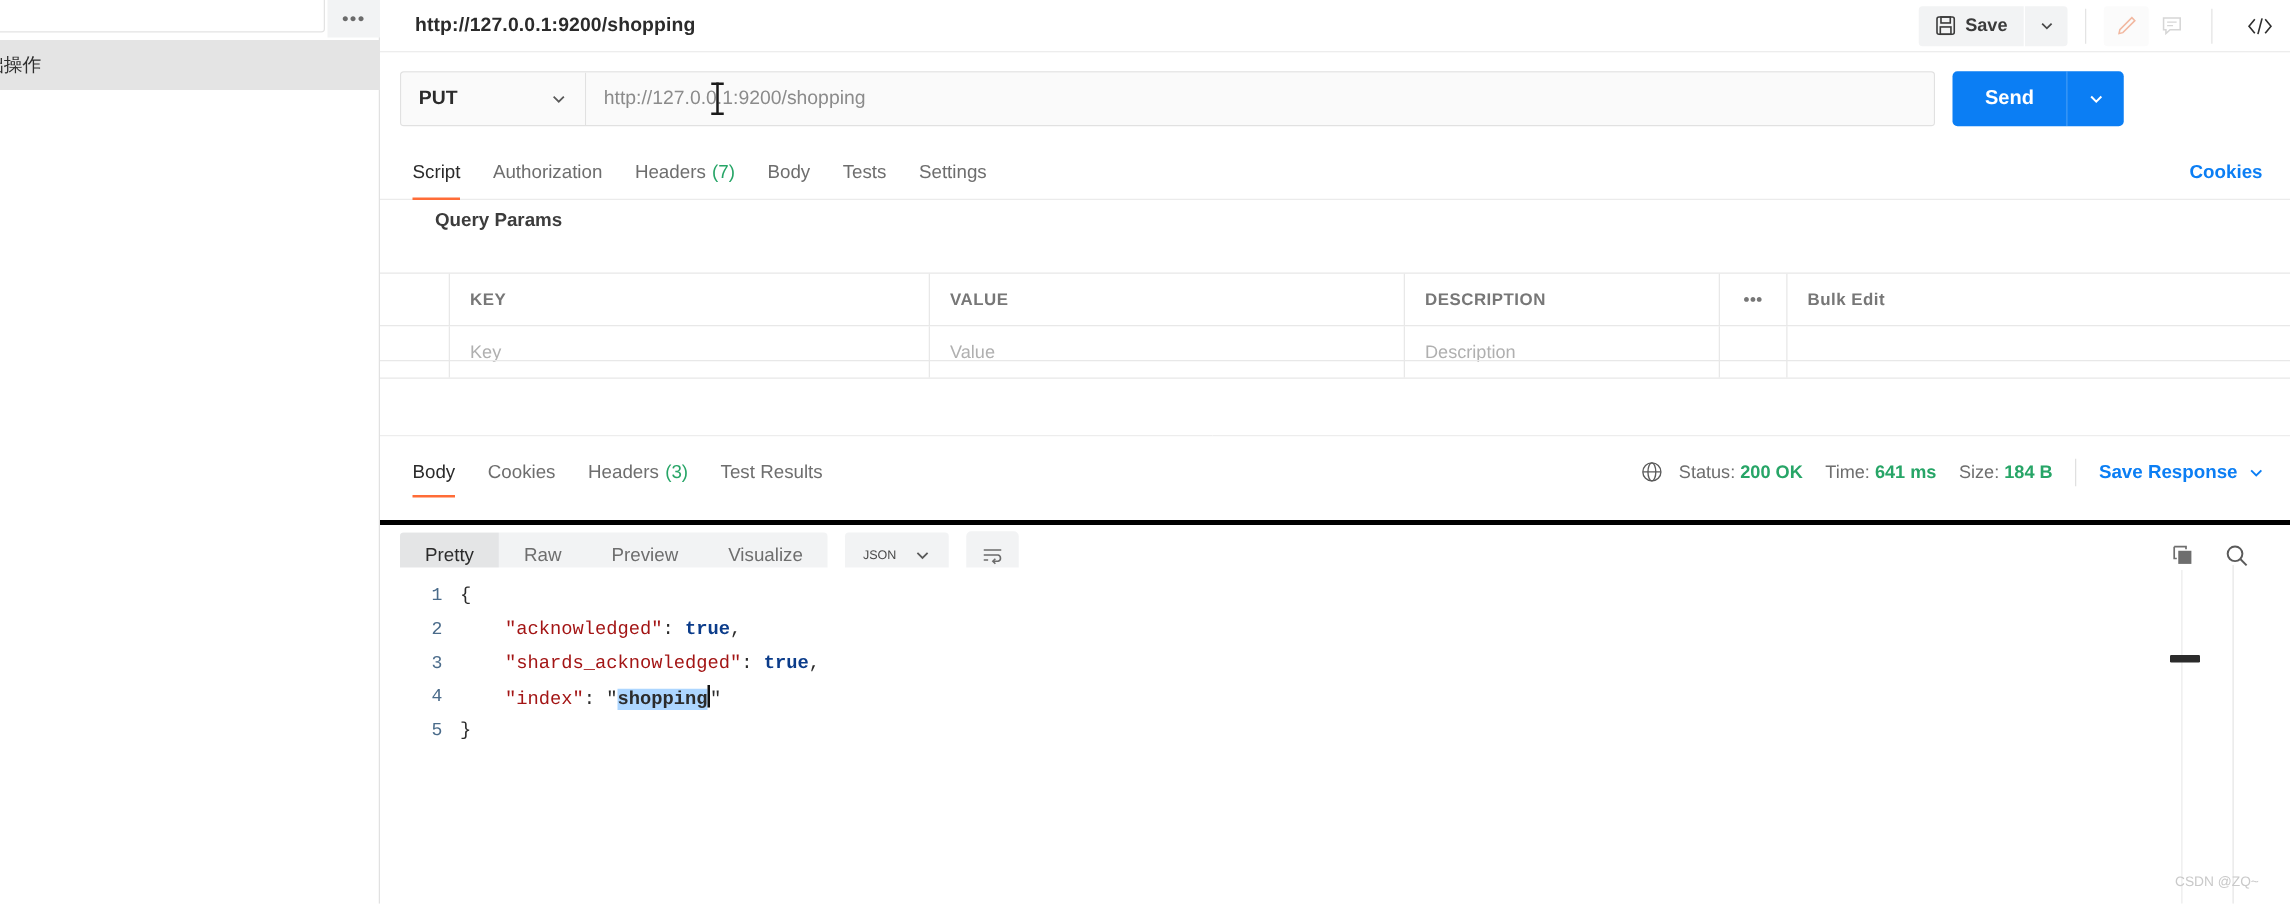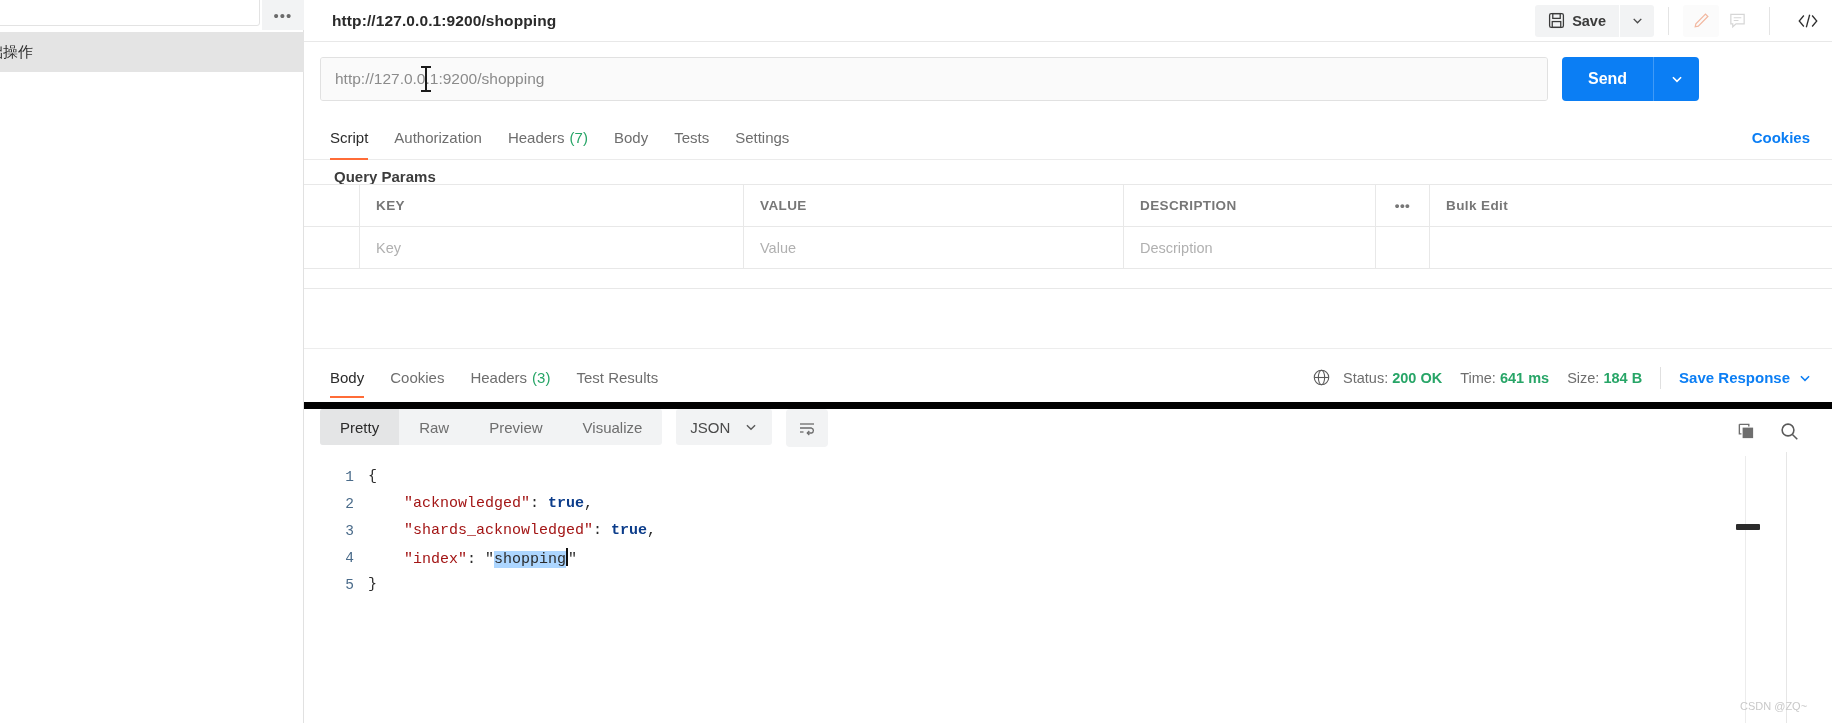--- a/index.html
+++ b/index.html
@@ -119,24 +119,24 @@
     content:""; position:absolute; left:0; right:0; bottom:0; height:2px; background:#ff6c37;
   }
   .count-green { color:#27a567; margin-left:5px; }
   .cookies-link {
     margin-left:auto; margin-right:22px; color:#0b7ef4; font-size:15px;
     font-weight:bold; cursor:pointer;
   }
 
   
   .qp-title {
-    position:absolute; left:334px; top:168px; font-size:15px; color:#3c3c3c; font-weight:bold;
+    position:absolute; left:348px; top:168px; font-size:15px; color:#3c3c3c; font-weight:bold;
   }
   .ptable {
-    position:absolute; left:304px; top:184px; width:1528px;
+    position:absolute; left:304px; top:218px; width:1528px;
     border-top:1px solid #e8e8e8;
   }
   .prow { display:flex; height:42px; border-bottom:1px solid #e8e8e8; }
   .pcell {
     display:flex; align-items:center; padding-left:16px;
     border-right:1px solid #e8e8e8; font-size:14.5px;
   }
   .c-check { width:56px; border-right:1px solid #e8e8e8; }
   .c-key { width:384px; }
   .c-val { width:380px; }
@@ -171,34 +171,34 @@
     margin-left:auto; display:flex; align-items:center; gap:0; margin-right:20px;
   }
   .globe { margin-right:12px; display:flex; align-items:center; }
   .st-item { font-size:14.5px; color:#6e6e6e; margin-right:18px; white-space:nowrap; }
   .st-val { color:#27a567; font-weight:bold; }
   .st-sep { width:1px; height:22px; background:#e0e0e0; margin-right:18px; }
   .save-resp { color:#0b7ef4; font-size:15px; font-weight:bold; display:flex; align-items:center; gap:8px; cursor:pointer;}
 
   
   .viewbar {
-    position:absolute; left:304px; top:402px; width:1528px; height:52px;
-    display:flex; border-top:7px solid #000000;
+    position:absolute; left:304px; top:416px; width:1528px; height:52px;
+    display:flex; align-items:center; border-top:4px solid #000000;
   }
   .segwrap {
     display:flex; margin-left:16px; background:#f2f3f4; border-radius:3px; height:36px;
     overflow:hidden;
   }
   .seg {
     display:flex; align-items:center; padding:0 20px; font-size:15px; color:#6e6e6e; cursor:pointer;
   }
   .seg.active { background:#e4e5e6; color:#2b2b2b; }
   .jsonsel {
     display:flex; align-items:center; gap:14px; margin-left:14px; height:36px;
-    background:#f2f3f4; border-radius:3px; padding: 0 14px; font-size:15px; color:#4a4a4a;
+    background:#f2f3f4; border-radius:3px; padding: 0 14px; font-size:10px; color:#4a4a4a;
     cursor:pointer;
   }
   .wrapbtn {
     margin-left:14px; width:42px; height:38px; background:#f2f3f4; border-radius:4px;
     display:flex; align-items:center; justify-content:center; cursor:pointer;
   }
   .viewbar-right { margin-left:auto; display:flex; align-items:center; gap:22px; margin-right:32px; }
 
   
   .codearea {
@@ -211,21 +211,21 @@
     font-family:"Liberation Mono", monospace; font-size:14.5px; color:#4a6b8a;
   }
   .codetext {
     font-family:"Liberation Mono", monospace; font-size:15px; color:#2b2b2b;
     white-space:pre; position:relative;
   }
   .k-key { color:#a31515; }
   .k-bool { color:#0b3c8a; font-weight:bold; }
   .k-str { color:#2b2b2b; }
   .k-punc { color:#2b2b2b; }
-  .sel { background:#add6ff; }
+  .sel { background:#add6ff;font-weight:bold; }
   .txtcaret {
     display:inline-block; width:2px; height:18px; background:#111; vertical-align:-3px;
   }
   
   .vscroll-track {
     position:absolute; left:1786px; top:452px; width:1px; height:271px; background:#e6e6e6;
   }
   .vscroll-outer {
     position:absolute; left:1745px; top:456px; width:1px; height:267px; background:#ececec;
   }
@@ -301,20 +301,28 @@
             <path d="M17.5 4 L22.5 10 L17.5 16"></path>
             <path d="M14.8 3.2 L11.2 16.8"></path>
           </svg>
         </span>
       </div>
     </div>
   </div>
 
   <div class="urlrow">
     <div class="method-url">
+      <div class="method-box">
+        <span class="method-label">PUT</span>
+        <span>
+          <svg width="14" height="14" viewBox="0 0 12 12" fill="none" stroke="#5a5a5a" stroke-width="1.2">
+            <path d="M2.5 4.5 L6 8 L9.5 4.5"></path>
+          </svg>
+        </span>
+      </div>
       <div class="url-box">
         <span class="url-text">http://127.0.0.1:9200/shopping</span>
         <span class="caret-i"></span>
       </div>
     </div>
 
     <div class="send-wrap">
       <div class="send-label">Send</div>
       <div class="send-caret">
         <span>

